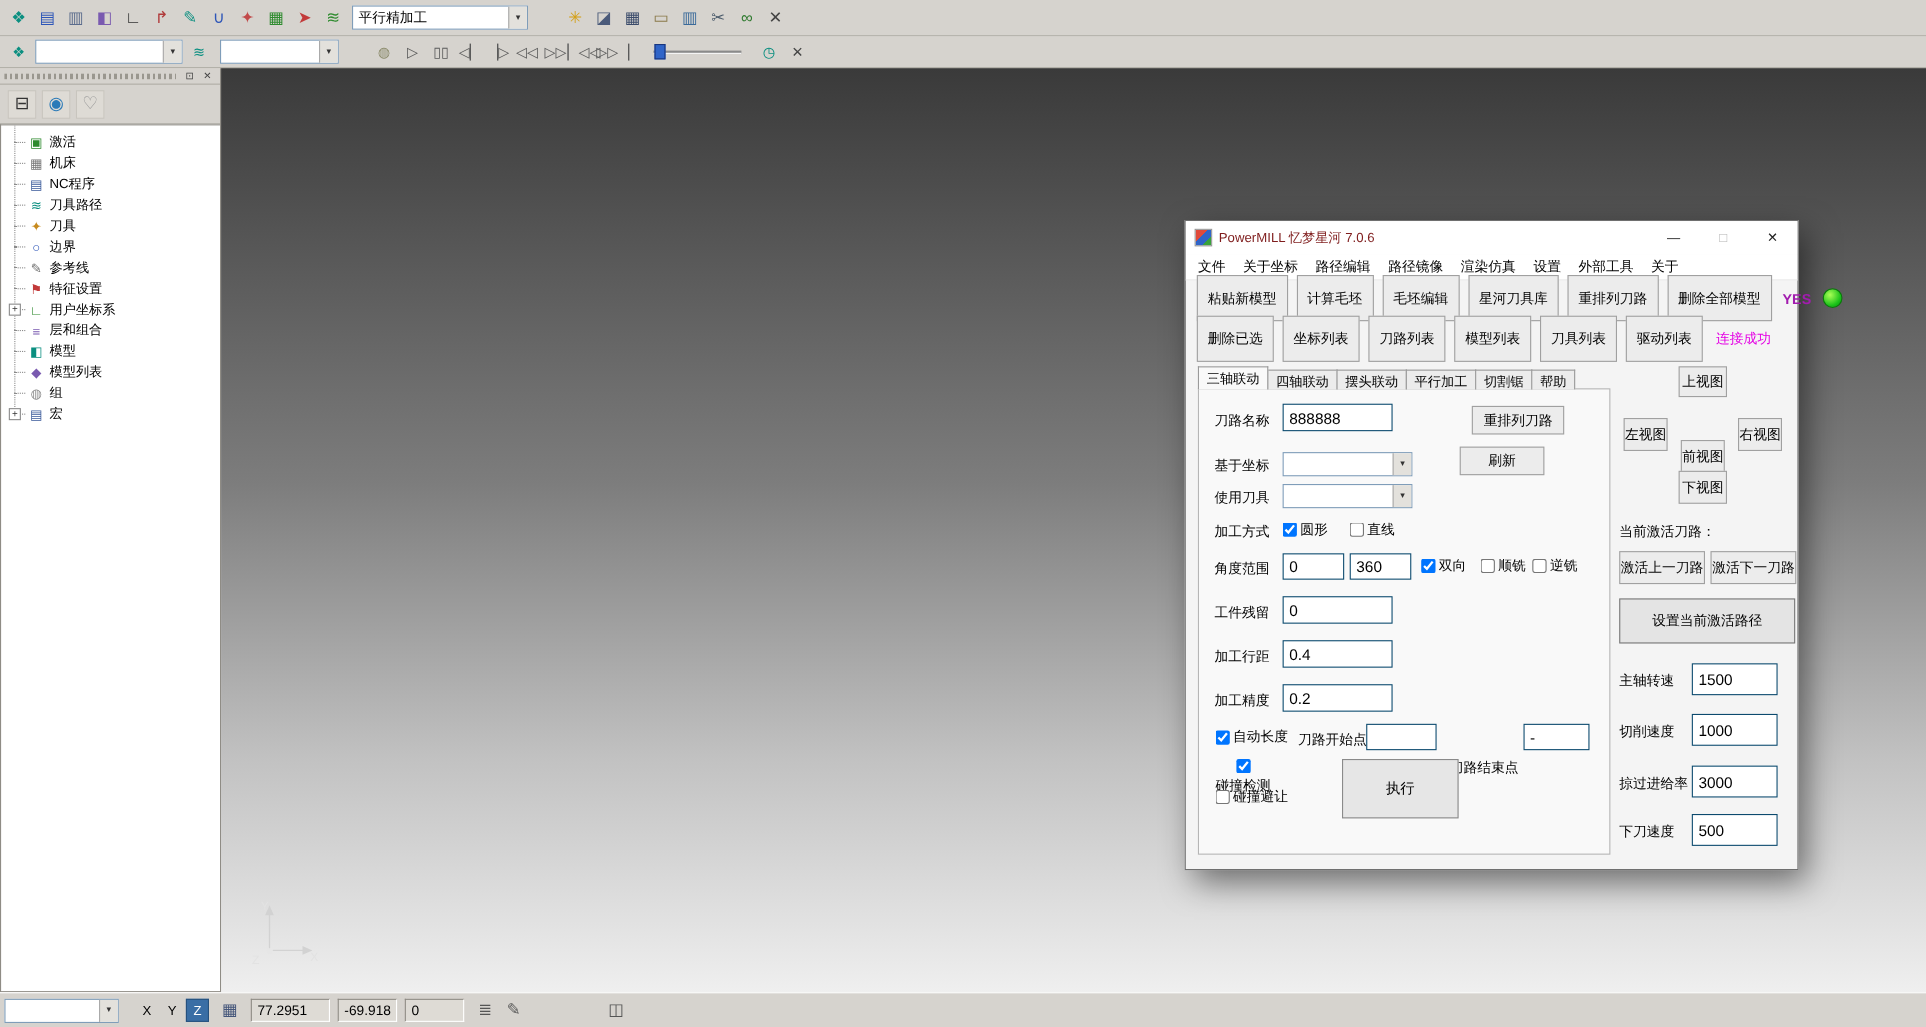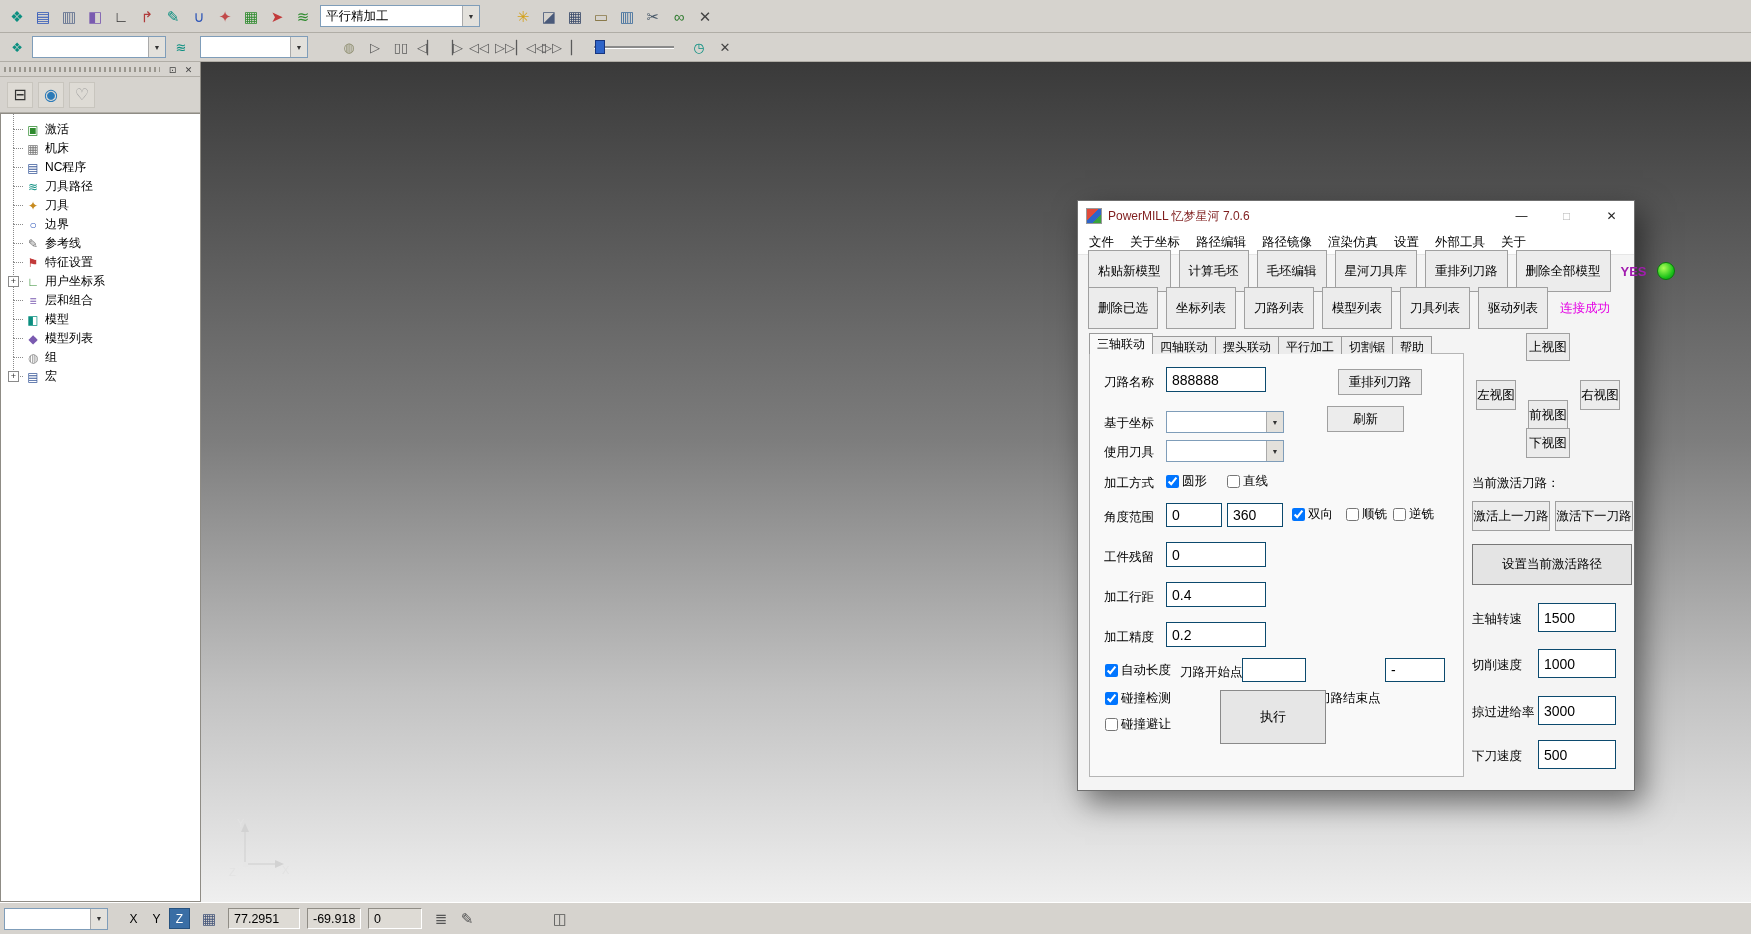--- a/index.html
+++ b/index.html
@@ -105,21 +105,21 @@
   #lbl-method{left:14px;top:121px;} #chk-circle{left:76px;top:119px;} #chk-line{left:137px;top:119px;}
   #lbl-angle{left:14px;top:155px;} #in-angle-from{left:76px;top:149px;width:56px;height:24px;}
   #in-angle-to{left:137px;top:149px;width:56px;height:24px;}
   #chk-bidir{left:202px;top:152px;} #chk-climb{left:256px;top:152px;} #chk-conv{left:303px;top:152px;}
   #lbl-stock{left:14px;top:195px;} #in-stock{left:76px;top:188px;width:100px;height:25px;}
   #lbl-step{left:14px;top:235px;} #in-step{left:76px;top:228px;width:100px;height:25px;}
   #lbl-tol{left:14px;top:275px;} #in-tol{left:76px;top:268px;width:100px;height:25px;}
   #chk-autolen{left:15px;top:308px;}
   #lbl-start{left:90px;top:310px;} #in-start{left:152px;top:304px;width:64px;height:24px;}
   #lbl-end{left:228px;top:310px;margin-top:26px;} #in-end{left:295px;top:304px;width:60px;height:24px;}
-  #chk-coldet{left:15px;top:336px;} #chk-colavoid{left:15px;top:362px;}
+  #chk-coldet{left:15px;top:336px;flex-direction:column;} #chk-colavoid{left:15px;top:362px;}
   #btn-exec{position:absolute;left:130px;top:336px;width:106px;height:54px;font-size:13px;border:1px solid #8a8a8a;background:#e6e6e6;}
 
   .rc-btn { position:absolute; }
   #btn-top-view{left:448px;top:132px;width:44px;height:28px;}
   #btn-left-view{left:398px;top:179px;width:40px;height:30px;}
   #btn-front-view{left:450px;top:179px;width:40px;height:30px;margin-top:20px;}
   #btn-right-view{left:502px;top:179px;width:40px;height:30px;}
   #btn-bottom-view{left:448px;top:227px;width:44px;height:30px;}
   #lbl-active-tp{position:absolute;left:394px;top:274px;font-size:12.5px;}
   #btn-prev{left:394px;top:300px;width:78px;height:30px;padding:0 3px;}

